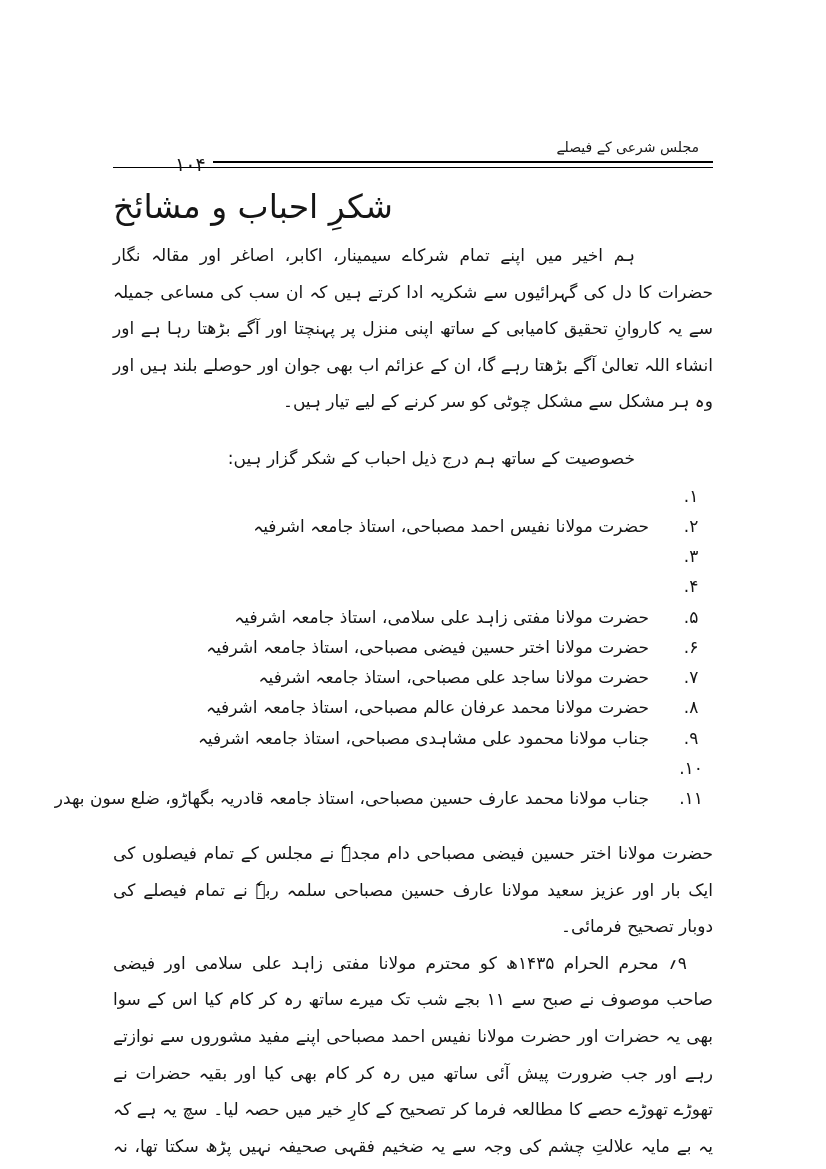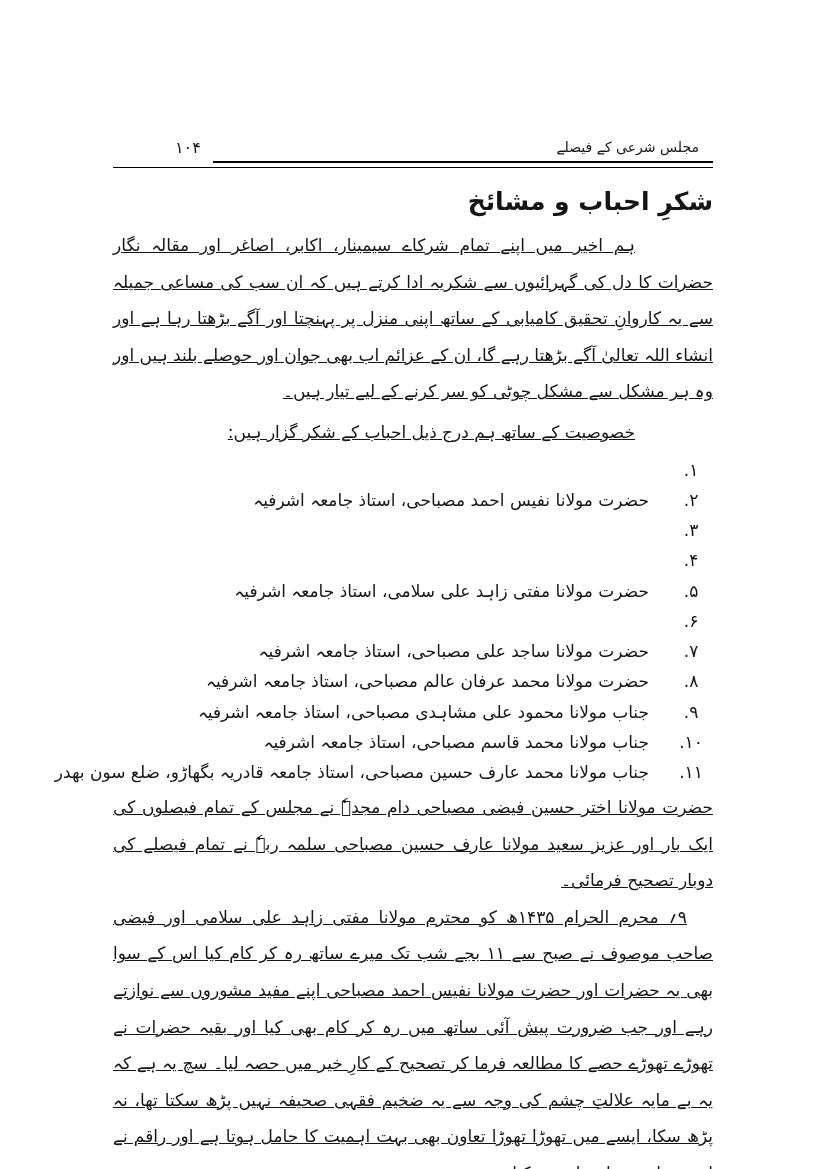--- a/index.html
+++ b/index.html
@@ -45,47 +45,46 @@
   }
   .rule-b {
     position: absolute;
     top: 29px;
     right: 0;
     left: 0;
     border-top: 1px solid #000;
   }
   .page-number {
     position: absolute;
-    top: 0;
+    top: 15px;
     left: 62px;
-    font-size: 16px;
+    font-size: 19px;
     letter-spacing: 1px;
   }
 
   
   .chapter-title {
-    text-align: right;
-    font-size: 25px;
-    font-weight: bold;
+    text-align: left;
+    font-size: 33px;
+    font-weight: normal;
     margin: 14px 0 10px 0;
     line-height: 1.25;
     letter-spacing: 0.5px;
   }
 
   
   .para {
     font-size: 17px;
     line-height: 2.15;
     text-align: justify;
     margin: 0;
-    text-decoration: underline;
   }
   .indent     { text-indent: 78px; }
   .sm-indent  { text-indent: 26px; }
-  .list-intro { margin-top: 4px; }
+  .list-intro { margin-top: 20px; }
 
   
   .thanks-list {
     list-style: none;
     margin: 4px 0 2px 0;
     padding: 0 8px 0 0;
   }
   .thanks-list li {
     display: flex;
     align-items: baseline;
@@ -95,21 +94,21 @@
   }
   .thanks-list .num {
     min-width: 28px;
     text-align: center;
     flex: 0 0 auto;
   }
   .thanks-list .item-text {
     white-space: nowrap;
   }
 
-  .correction-para { margin-top: 2px; }
+  .correction-para { margin-top: 22px; }
 </style>
 </head>
 <body>
 
 <div class="page">
 
   <header class="page-header">
     <div class="book-title">مجلس شرعی کے فیصلے</div>
     <div class="rule-a"></div>
     <div class="rule-b"></div>
@@ -135,36 +134,36 @@
     </li>
     <li>
       <span class="num">۴.</span>
     </li>
     <li>
       <span class="num">۵.</span>
       <span class="item-text">حضرت مولانا مفتی زاہد علی سلامی، استاذ جامعہ اشرفیہ</span>
     </li>
     <li>
       <span class="num">۶.</span>
+      <span class="item-text">حضرت مولانا اختر حسین فیضی مصباحی، استاذ جامعہ اشرفیہ</span>
     </li>
     <li>
       <span class="num">۷.</span>
       <span class="item-text">حضرت مولانا ساجد علی مصباحی، استاذ جامعہ اشرفیہ</span>
     </li>
     <li>
       <span class="num">۸.</span>
       <span class="item-text">حضرت مولانا محمد عرفان عالم مصباحی، استاذ جامعہ اشرفیہ</span>
     </li>
     <li>
       <span class="num">۹.</span>
       <span class="item-text">جناب مولانا محمود علی مشاہدی مصباحی، استاذ جامعہ اشرفیہ</span>
     </li>
     <li>
       <span class="num">۱۰.</span>
-      <span class="item-text">جناب مولانا محمد قاسم مصباحی، استاذ جامعہ اشرفیہ</span>
     </li>
     <li>
       <span class="num">۱۱.</span>
       <span class="item-text">جناب مولانا محمد عارف حسین مصباحی، استاذ جامعہ قادریہ بگھاڑو، ضلع سون بھدر</span>
     </li>
   </ol>
 
   <p class="para correction-para">حضرت مولانا اختر حسین فیضی مصباحی دام مجدہٗ نے مجلس کے تمام فیصلوں کی ایک بار اور عزیز سعید مولانا عارف حسین مصباحی سلمہ ربہٗ نے تمام فیصلے کی دوبار تصحیح فرمائی۔</p>
 
   <p class="para sm-indent">۹؍ محرم الحرام ۱۴۳۵ھ کو محترم مولانا مفتی زاہد علی سلامی اور فیضی صاحب موصوف نے صبح سے ۱۱ بجے شب تک میرے ساتھ رہ کر کام کیا اس کے سوا بھی یہ حضرات اور حضرت مولانا نفیس احمد مصباحی اپنے مفید مشوروں سے نوازتے رہے اور جب ضرورت پیش آئی ساتھ میں رہ کر کام بھی کیا اور بقیہ حضرات نے تھوڑے تھوڑے حصے کا مطالعہ فرما کر تصحیح کے کارِ خیر میں حصہ لیا۔ سچ یہ ہے کہ یہ بے مایہ علالتِ چشم کی وجہ سے یہ ضخیم فقہی صحیفہ نہیں پڑھ سکتا تھا، نہ پڑھ سکا، ایسے میں تھوڑا تھوڑا تعاون بھی بہت اہمیت کا حامل ہوتا ہے اور راقم نے اسی تعاون پر اعتماد بھی کیا ہے۔</p>

